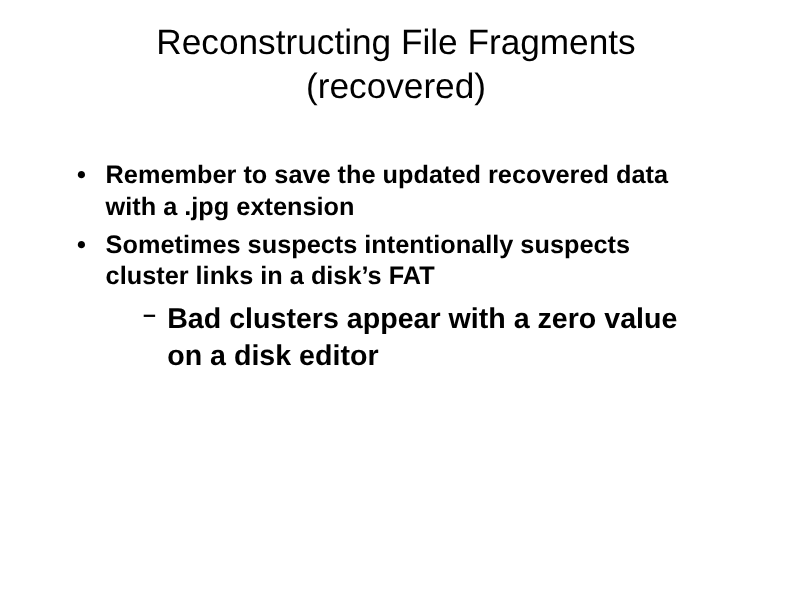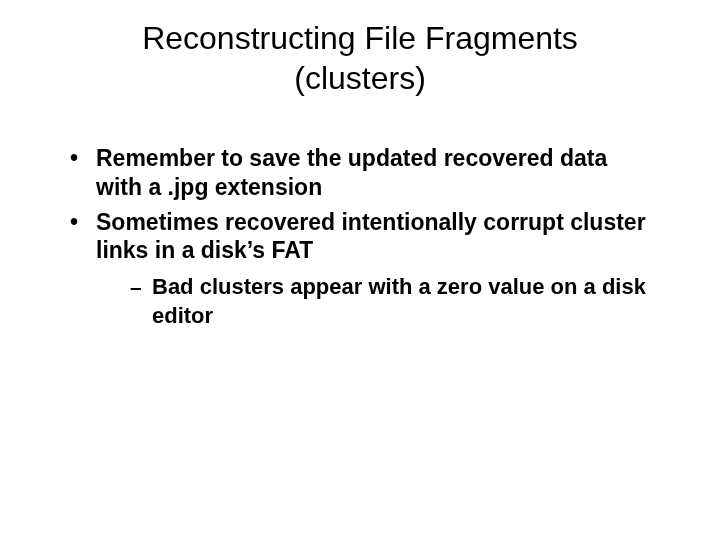--- a/index.html
+++ b/index.html
@@ -43,49 +43,49 @@
     left: 0;
     top: 0;
     font-size: 23px;
   }
   ul.level2 {
     list-style: none;
     margin: 8px 0 0 0;
     padding: 0 0 0 34px;
   }
   ul.level2 > li {
-    font-size: 22px;
+    font-size: 26px;
     line-height: 1.3;
     position: relative;
     padding-left: 22px;
     margin: 0 0 6px 0;
   }
   ul.level2 > li::before {
     content: "–";
     position: absolute;
     left: 0;
     top: 0;
     font-size: 21px;
   }
 </style>
 </head>
 <body>
 
 <div class="slide">
   <h1 class="title">
     <span>Reconstructing File Fragments</span><br>
-    <span>(clusters)</span>
+    <span>(recovered)</span>
   </h1>
 
   <ul class="level1">
     <li>
       <span>Remember to save the updated recovered data with a .jpg extension</span>
     </li>
     <li>
-      <span>Sometimes recovered intentionally corrupt cluster links in a disk’s FAT</span>
+      <span>Sometimes suspects intentionally suspects cluster links in a disk’s FAT</span>
       <ul class="level2">
         <li>
           <span>Bad clusters appear with a zero value on a disk editor</span>
         </li>
       </ul>
     </li>
   </ul>
 </div>
 
 </body></html>

